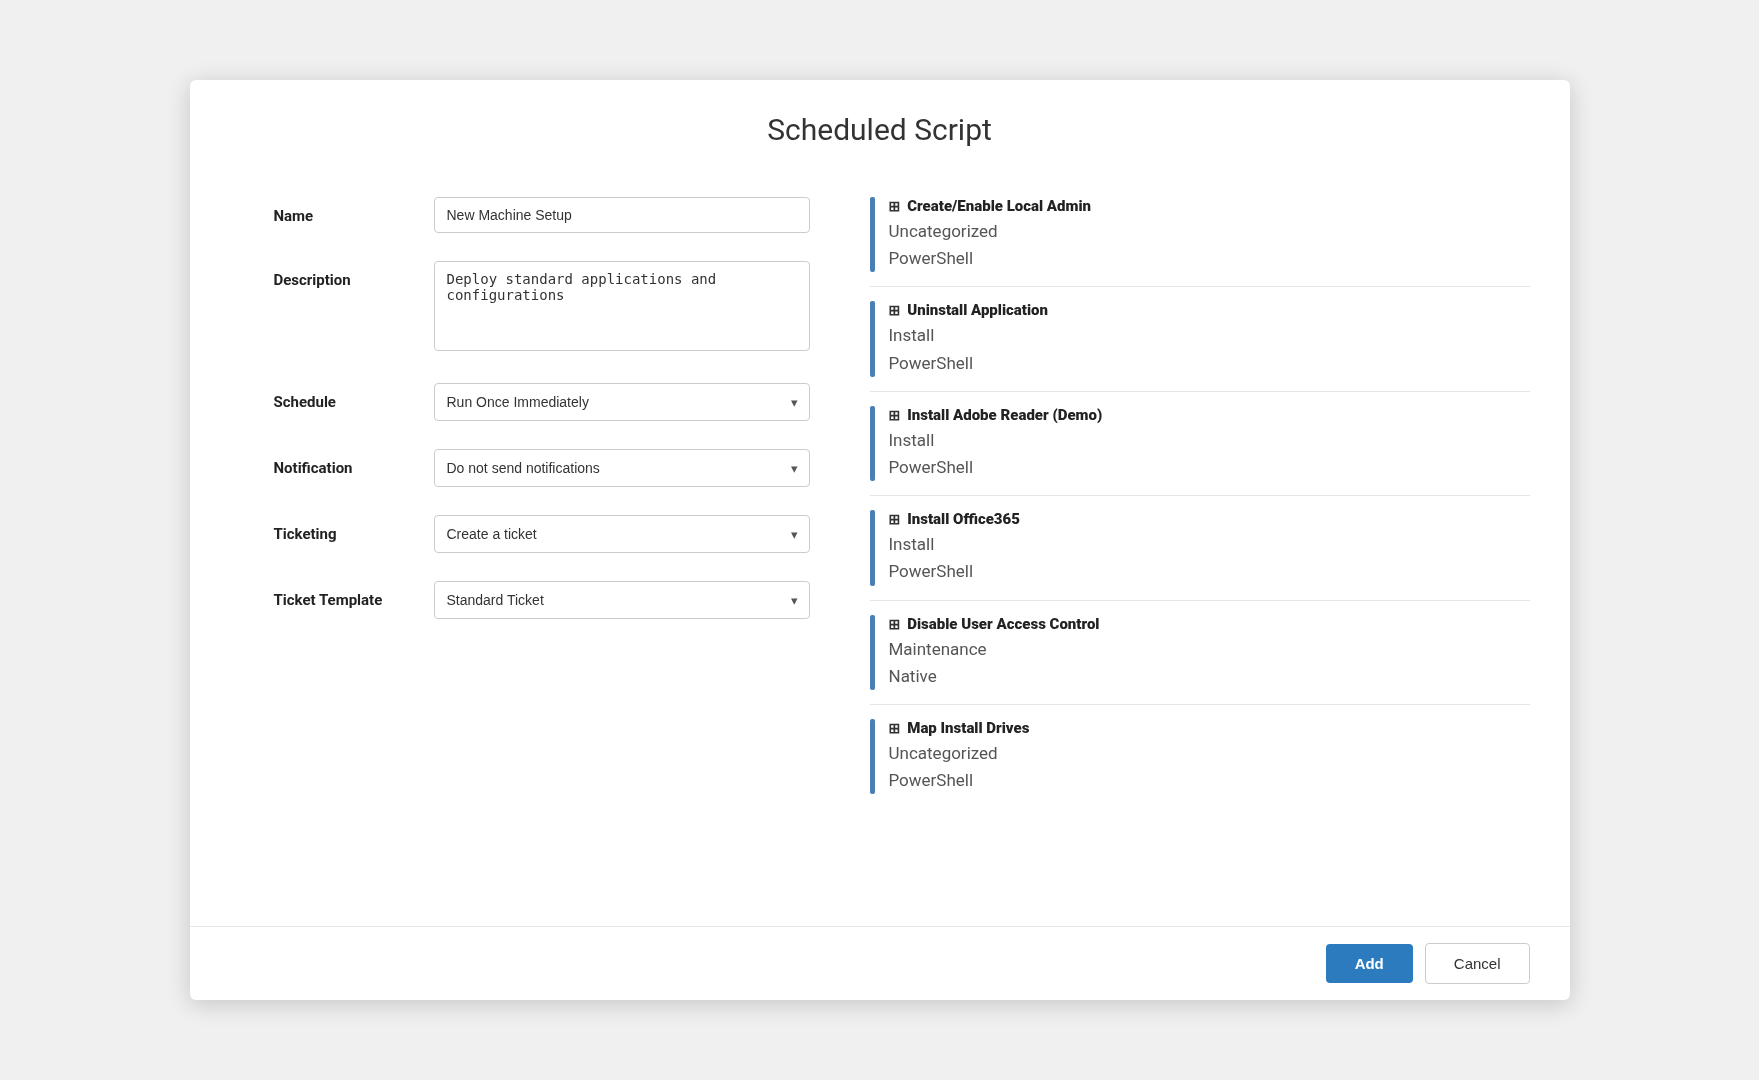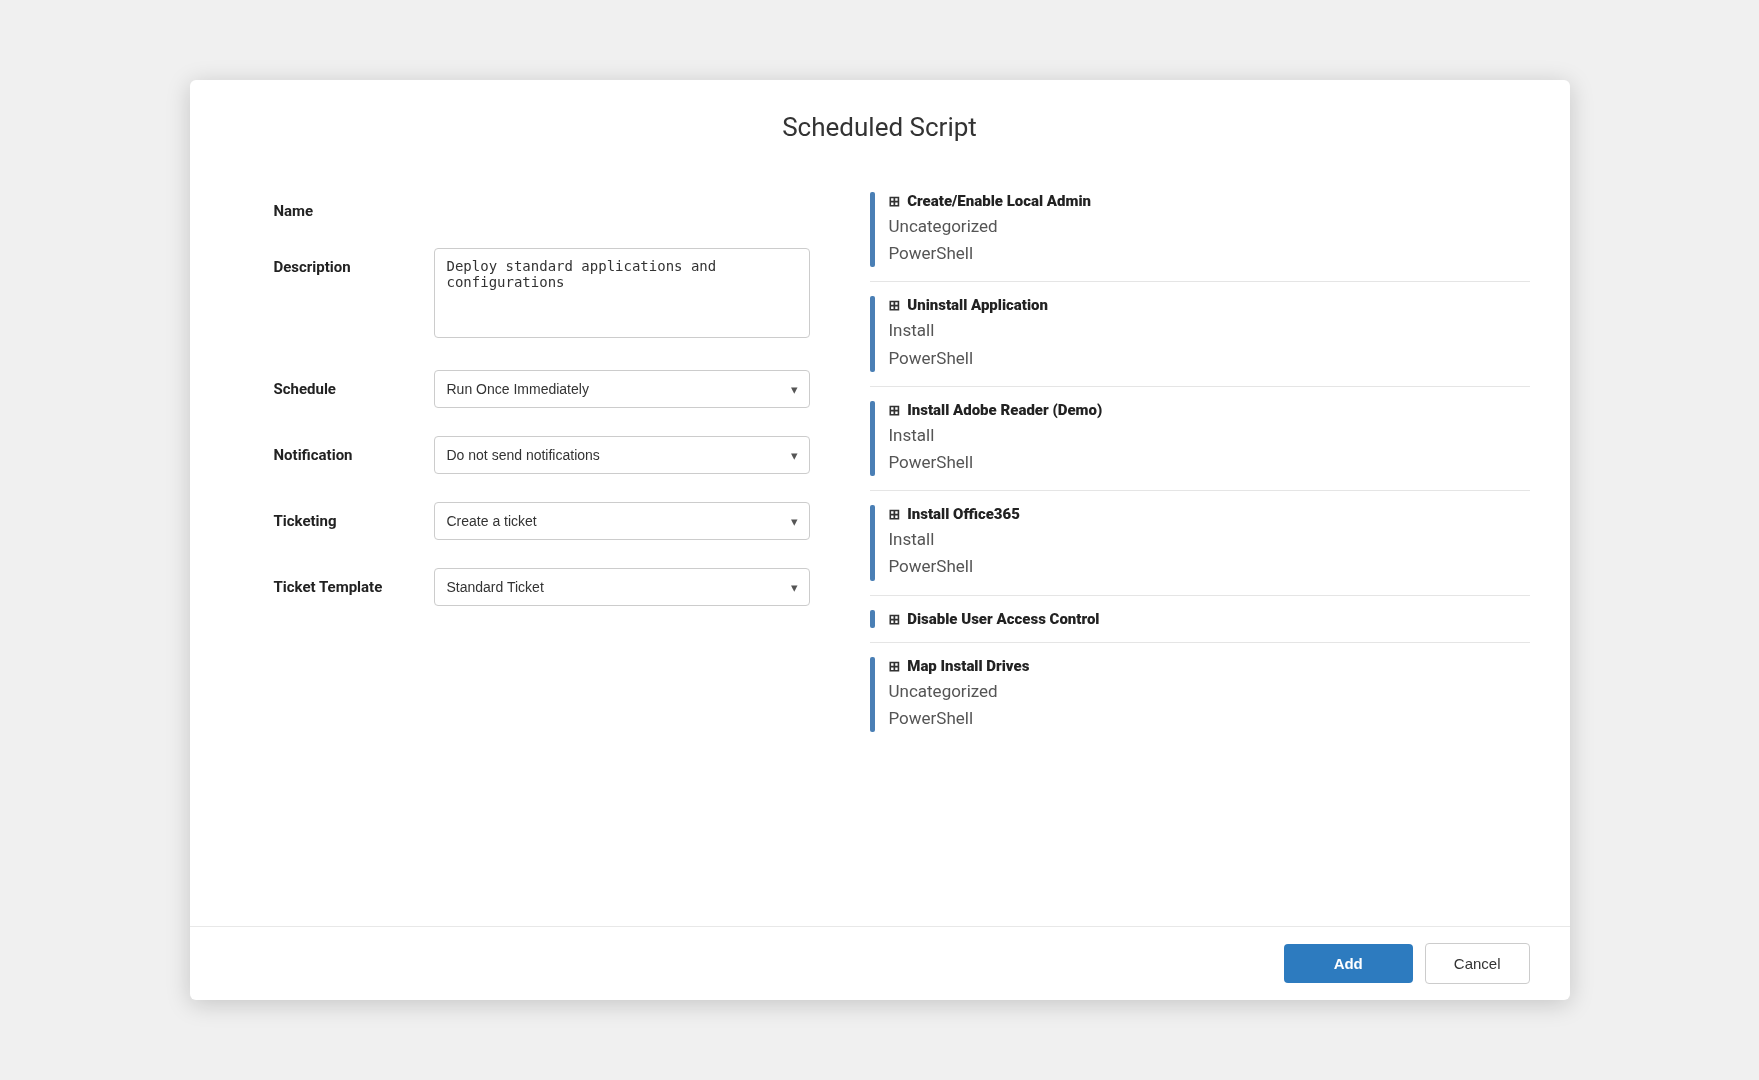--- a/index.html
+++ b/index.html
@@ -30,21 +30,21 @@
       overflow: hidden;
       position: relative;
     }
     .modal-header {
       padding: 32px 40px 20px 40px;
       text-align: center;
       border-bottom: none;
       flex-shrink: 0;
     }
     .modal-title {
-      font-size: 26px;
+      font-size: 30px;
       font-weight: 400;
       color: #333;
     }
     .modal-body {
       display: flex;
       flex: 1;
       overflow: hidden;
       padding: 0;
     }
     
@@ -172,21 +172,21 @@
       padding: 16px 40px;
       border-top: 1px solid #e8e8e8;
       gap: 12px;
       flex-shrink: 0;
     }
     .btn-add {
       background: #2d7bbf;
       color: #fff;
       border: none;
       border-radius: 4px;
-      padding: 11px 50px;
+      padding: 11px 29px;
       font-size: 15px;
       font-weight: 600;
       cursor: pointer;
     }
     .btn-cancel {
       background: #fff;
       color: #333;
       border: 1px solid #ccc;
       border-radius: 4px;
       padding: 11px 28px;
@@ -208,20 +208,23 @@
     <div class="modal-header">
       <h2 class="modal-title">Scheduled Script</h2>
     </div>
 
     <div class="modal-body">
 
       <div class="left-panel">
 
         <div class="form-row">
           <label class="form-label">Name</label>
+          <div class="form-control">
+            <input type="text" value="New Machine Setup" style="">
+          </div>
         </div>
 
         <div class="form-row">
           <label class="form-label">Description</label>
           <div class="form-control">
             <textarea style="">Deploy standard applications and configurations</textarea>
           </div>
         </div>
 
         <div class="form-row">
@@ -336,20 +339,23 @@
         </div>
       </div>
     </div>
             <div class="script-item">
       <div class="script-accent"></div>
       <div class="script-info">
         <div class="script-name">
           <span class="win-icon">⊞</span>
           <strong>Disable User Access Control</strong>
         </div>
+        <div class="script-meta">
+          Maintenance<br>Native
+        </div>
       </div>
     </div>
             <div class="script-item">
       <div class="script-accent"></div>
       <div class="script-info">
         <div class="script-name">
           <span class="win-icon">⊞</span>
           <strong>Map Install Drives</strong>
         </div>
         <div class="script-meta">

